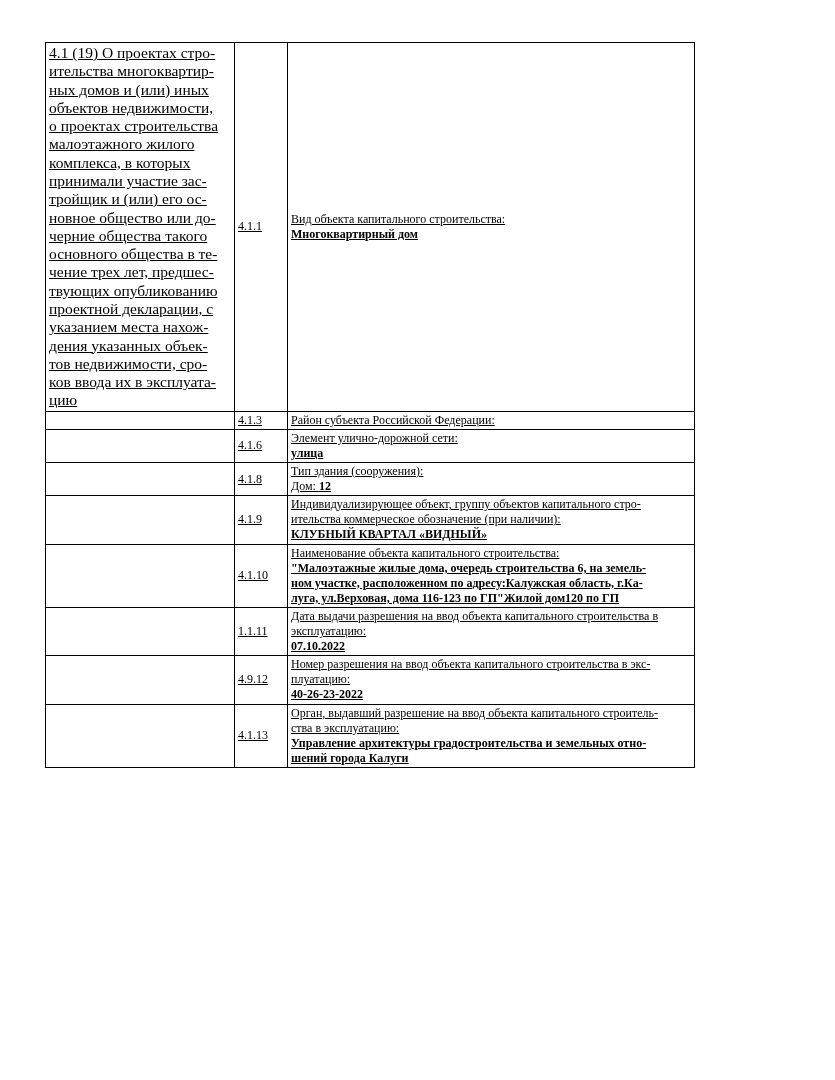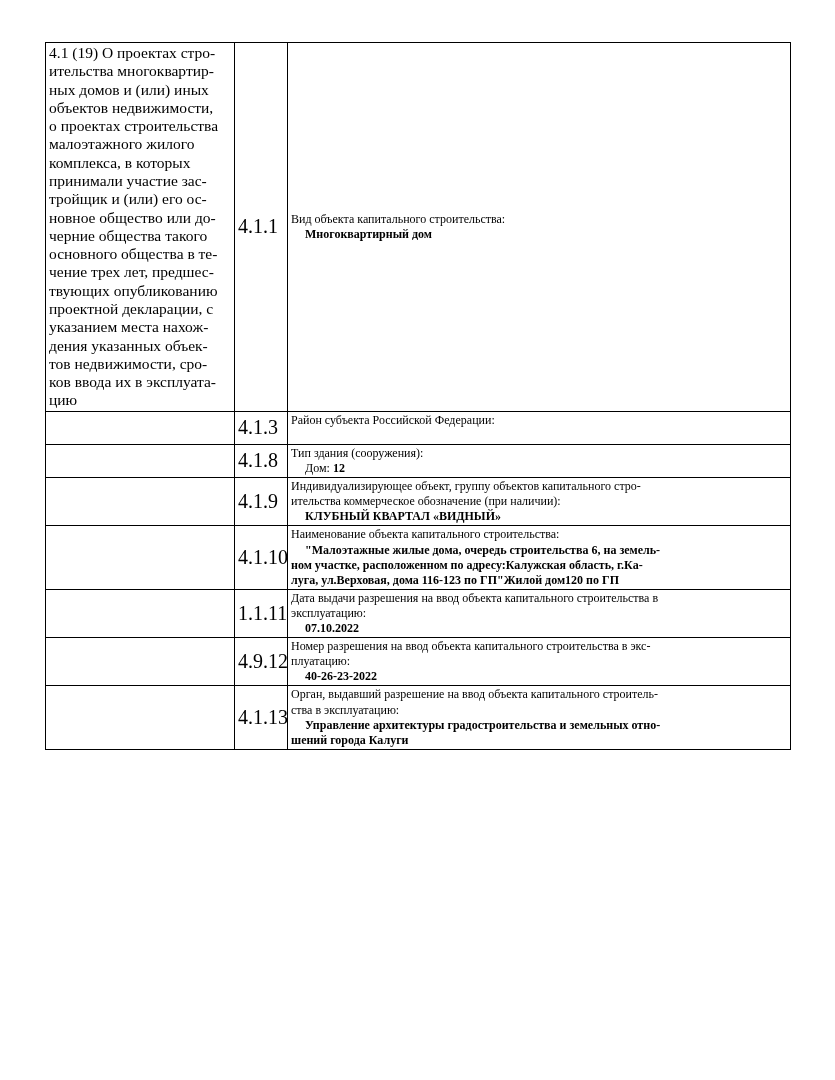--- a/index.html
+++ b/index.html
@@ -14,45 +14,46 @@
     width: 835px;
     height: 1080px;
     box-sizing: border-box;
     padding: 42px 0 0 45px;
     background: #ffffff;
     overflow: hidden;
   }
   table.decl {
     border-collapse: collapse;
     table-layout: fixed;
-    width: 746px;
+    width: 650px;
+    text-decoration: underline;
   }
   table.decl td {
     border: 1px solid #000000;
     vertical-align: middle;
     padding: 1px 3px;
   }
   td.c1 {
     width: 182px;
     vertical-align: top;
     font-size: 15.5px;
     line-height: 1.18;
     padding: 1px 2px;
   }
   td.c2 {
     width: 46px;
-    font-size: 20px;
+    font-size: 12px;
   }
   td.c3 {
     font-size: 12px;
     line-height: 1.26;
   }
   .pre { white-space: pre-line; }
   .label { font-weight: normal; }
-  .vprefix { font-weight: normal; margin-left: 14px; }
+  .vprefix { font-weight: normal; }
   .value { font-weight: bold; margin-top: 37px; }
 </style>
 </head>
 <body>
 
 <div class="page">
   <table class="decl">
     <tbody>
 
       <tr>
@@ -88,20 +89,28 @@
         <td class="c1"></td>
         <td class="c2">4.1.3</td>
         <td class="c3">
           <div class="label pre">Район субъекта Российской Федерации:</div>
           <div><span class="vprefix pre"></span><span class="value pre"></span></div>
         </td>
       </tr>
 
 
 
+      <tr>
+        <td class="c1"></td>
+        <td class="c2">4.1.6</td>
+        <td class="c3">
+          <div class="label pre">Элемент улично-дорожной сети:</div>
+          <div><span class="vprefix pre"></span><span class="value pre">улица</span></div>
+        </td>
+      </tr>
 
 
       <tr>
         <td class="c1"></td>
         <td class="c2">4.1.8</td>
         <td class="c3">
           <div class="label pre">Тип здания (сооружения):</div>
           <div><span class="vprefix pre">Дом: </span><span class="value pre">12</span></div>
         </td>
       </tr>

